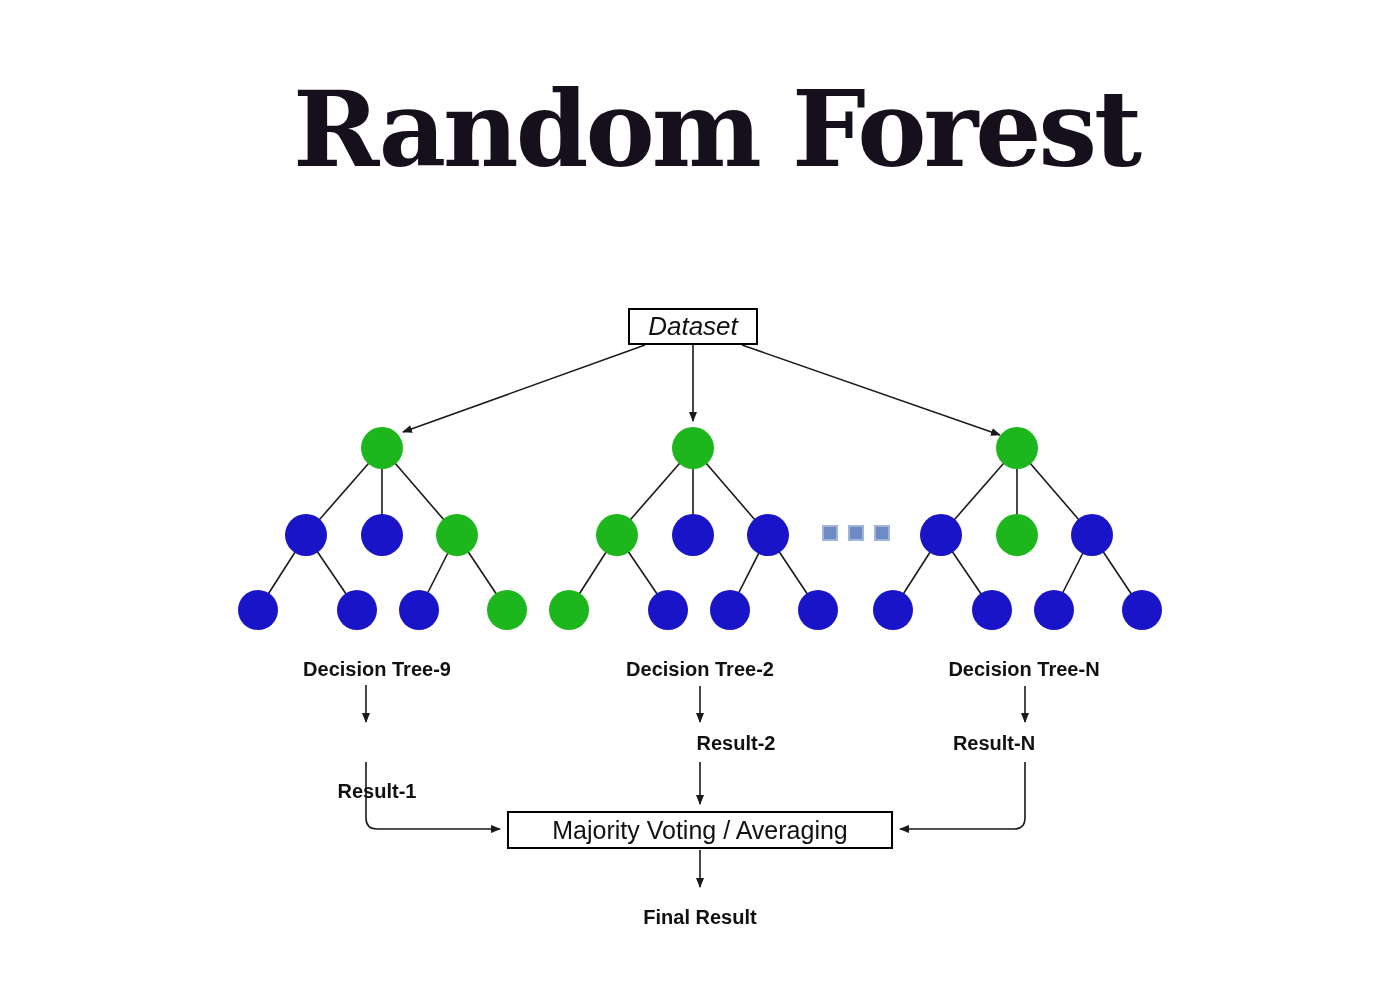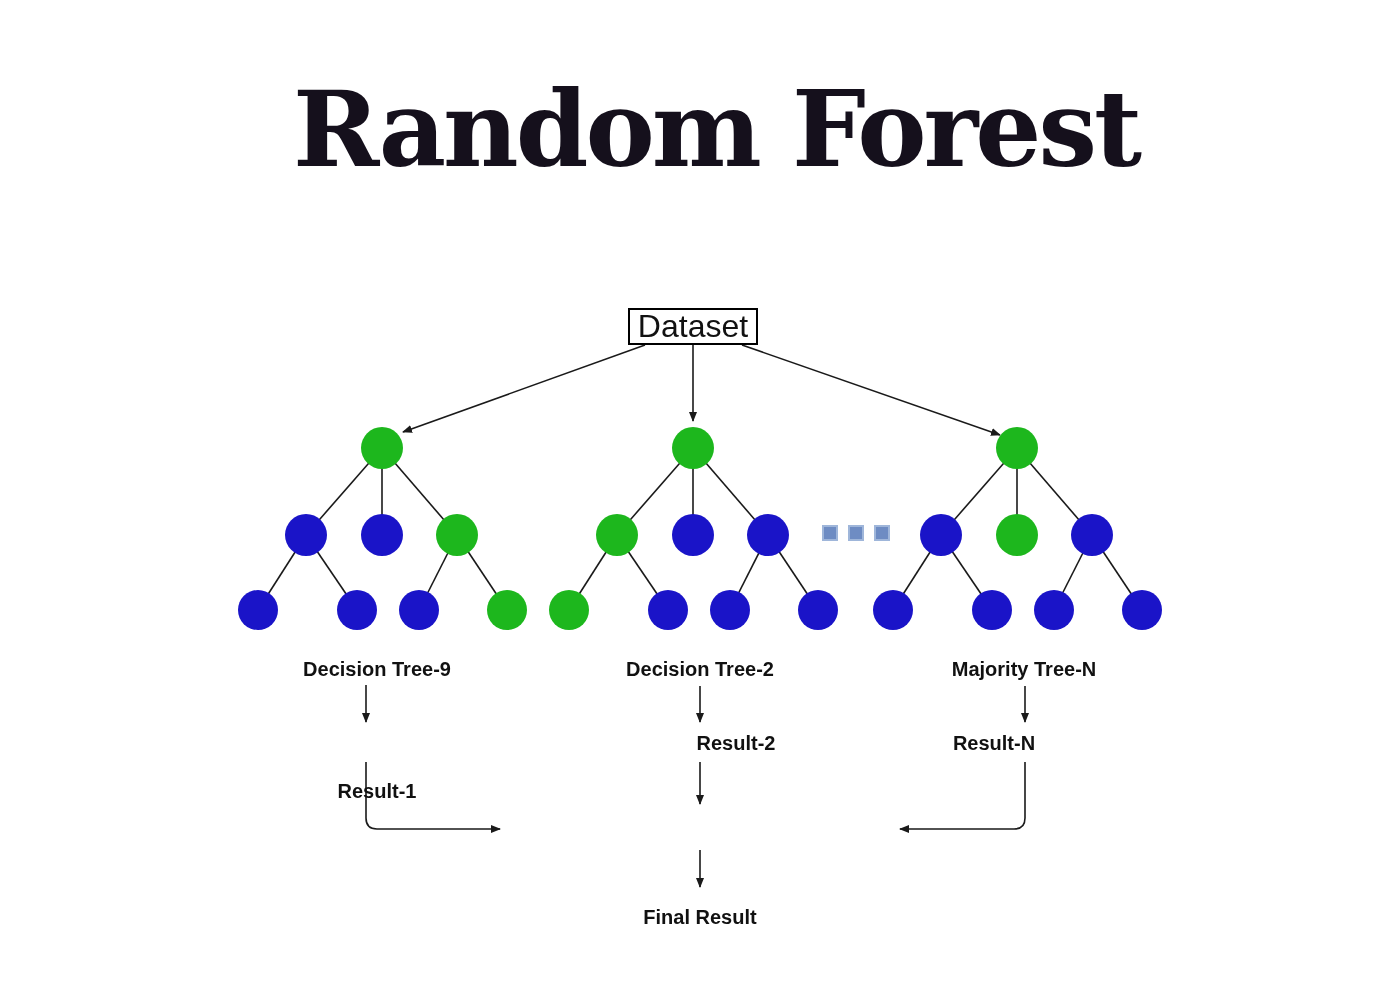--- a/index.html
+++ b/index.html
@@ -27,21 +27,21 @@
   svg.canvas { position: absolute; left: 0; top: 0; width: 1400px; height: 1000px; }
 
   .node-box {
     position: absolute;
     background: #ffffff;
     border: 2px solid #000000;
     display: flex; align-items: center; justify-content: center;
     color: #111111;
     box-sizing: border-box;
   }
-  .dataset-box { left: 628px; top: 308px; width: 130px; height: 37px; font-size: 32px; }
+  .dataset-box { left: 628px; top: 308px; width: 130px; height: 37px; font-size: 26px; font-style: italic; }
   .majority-box { left: 507px; top: 811px; width: 386px; height: 38px; font-size: 25px; }
 
   .lbl {
     position: absolute;
     transform: translateX(-50%);
     font-weight: 700;
     font-size: 20px;
     color: #111111;
     white-space: nowrap;
   }
@@ -126,22 +126,25 @@
         <rect x="875" y="526" width="14" height="14" fill="#6e8cc3" stroke="#9fb6da" stroke-width="2"></rect>
       </g>
   </svg>
 
   <div class="node-box dataset-box">
     <span>Dataset</span>
   </div>
 
   <div class="lbl" style="left:377px; top:658px;">Decision Tree-9</div>
   <div class="lbl" style="left:700px; top:658px;">Decision Tree-2</div>
-  <div class="lbl" style="left:1024px; top:658px;">Majority Tree-N</div>
+  <div class="lbl" style="left:1024px; top:658px;">Decision Tree-N</div>
 
   <div class="lbl" style="left:377px; top:732px;margin-top:48px;">Result-1</div>
   <div class="lbl" style="left:736px; top:732px;">Result-2</div>
   <div class="lbl" style="left:994px; top:732px;">Result-N</div>
 
+  <div class="node-box majority-box">
+    <span>Majority Voting / Averaging</span>
+  </div>
 
   <div class="lbl" style="left:700px; top:906px;text-align:center;">Final Result</div>
 
 </div>
 
 </body></html>

